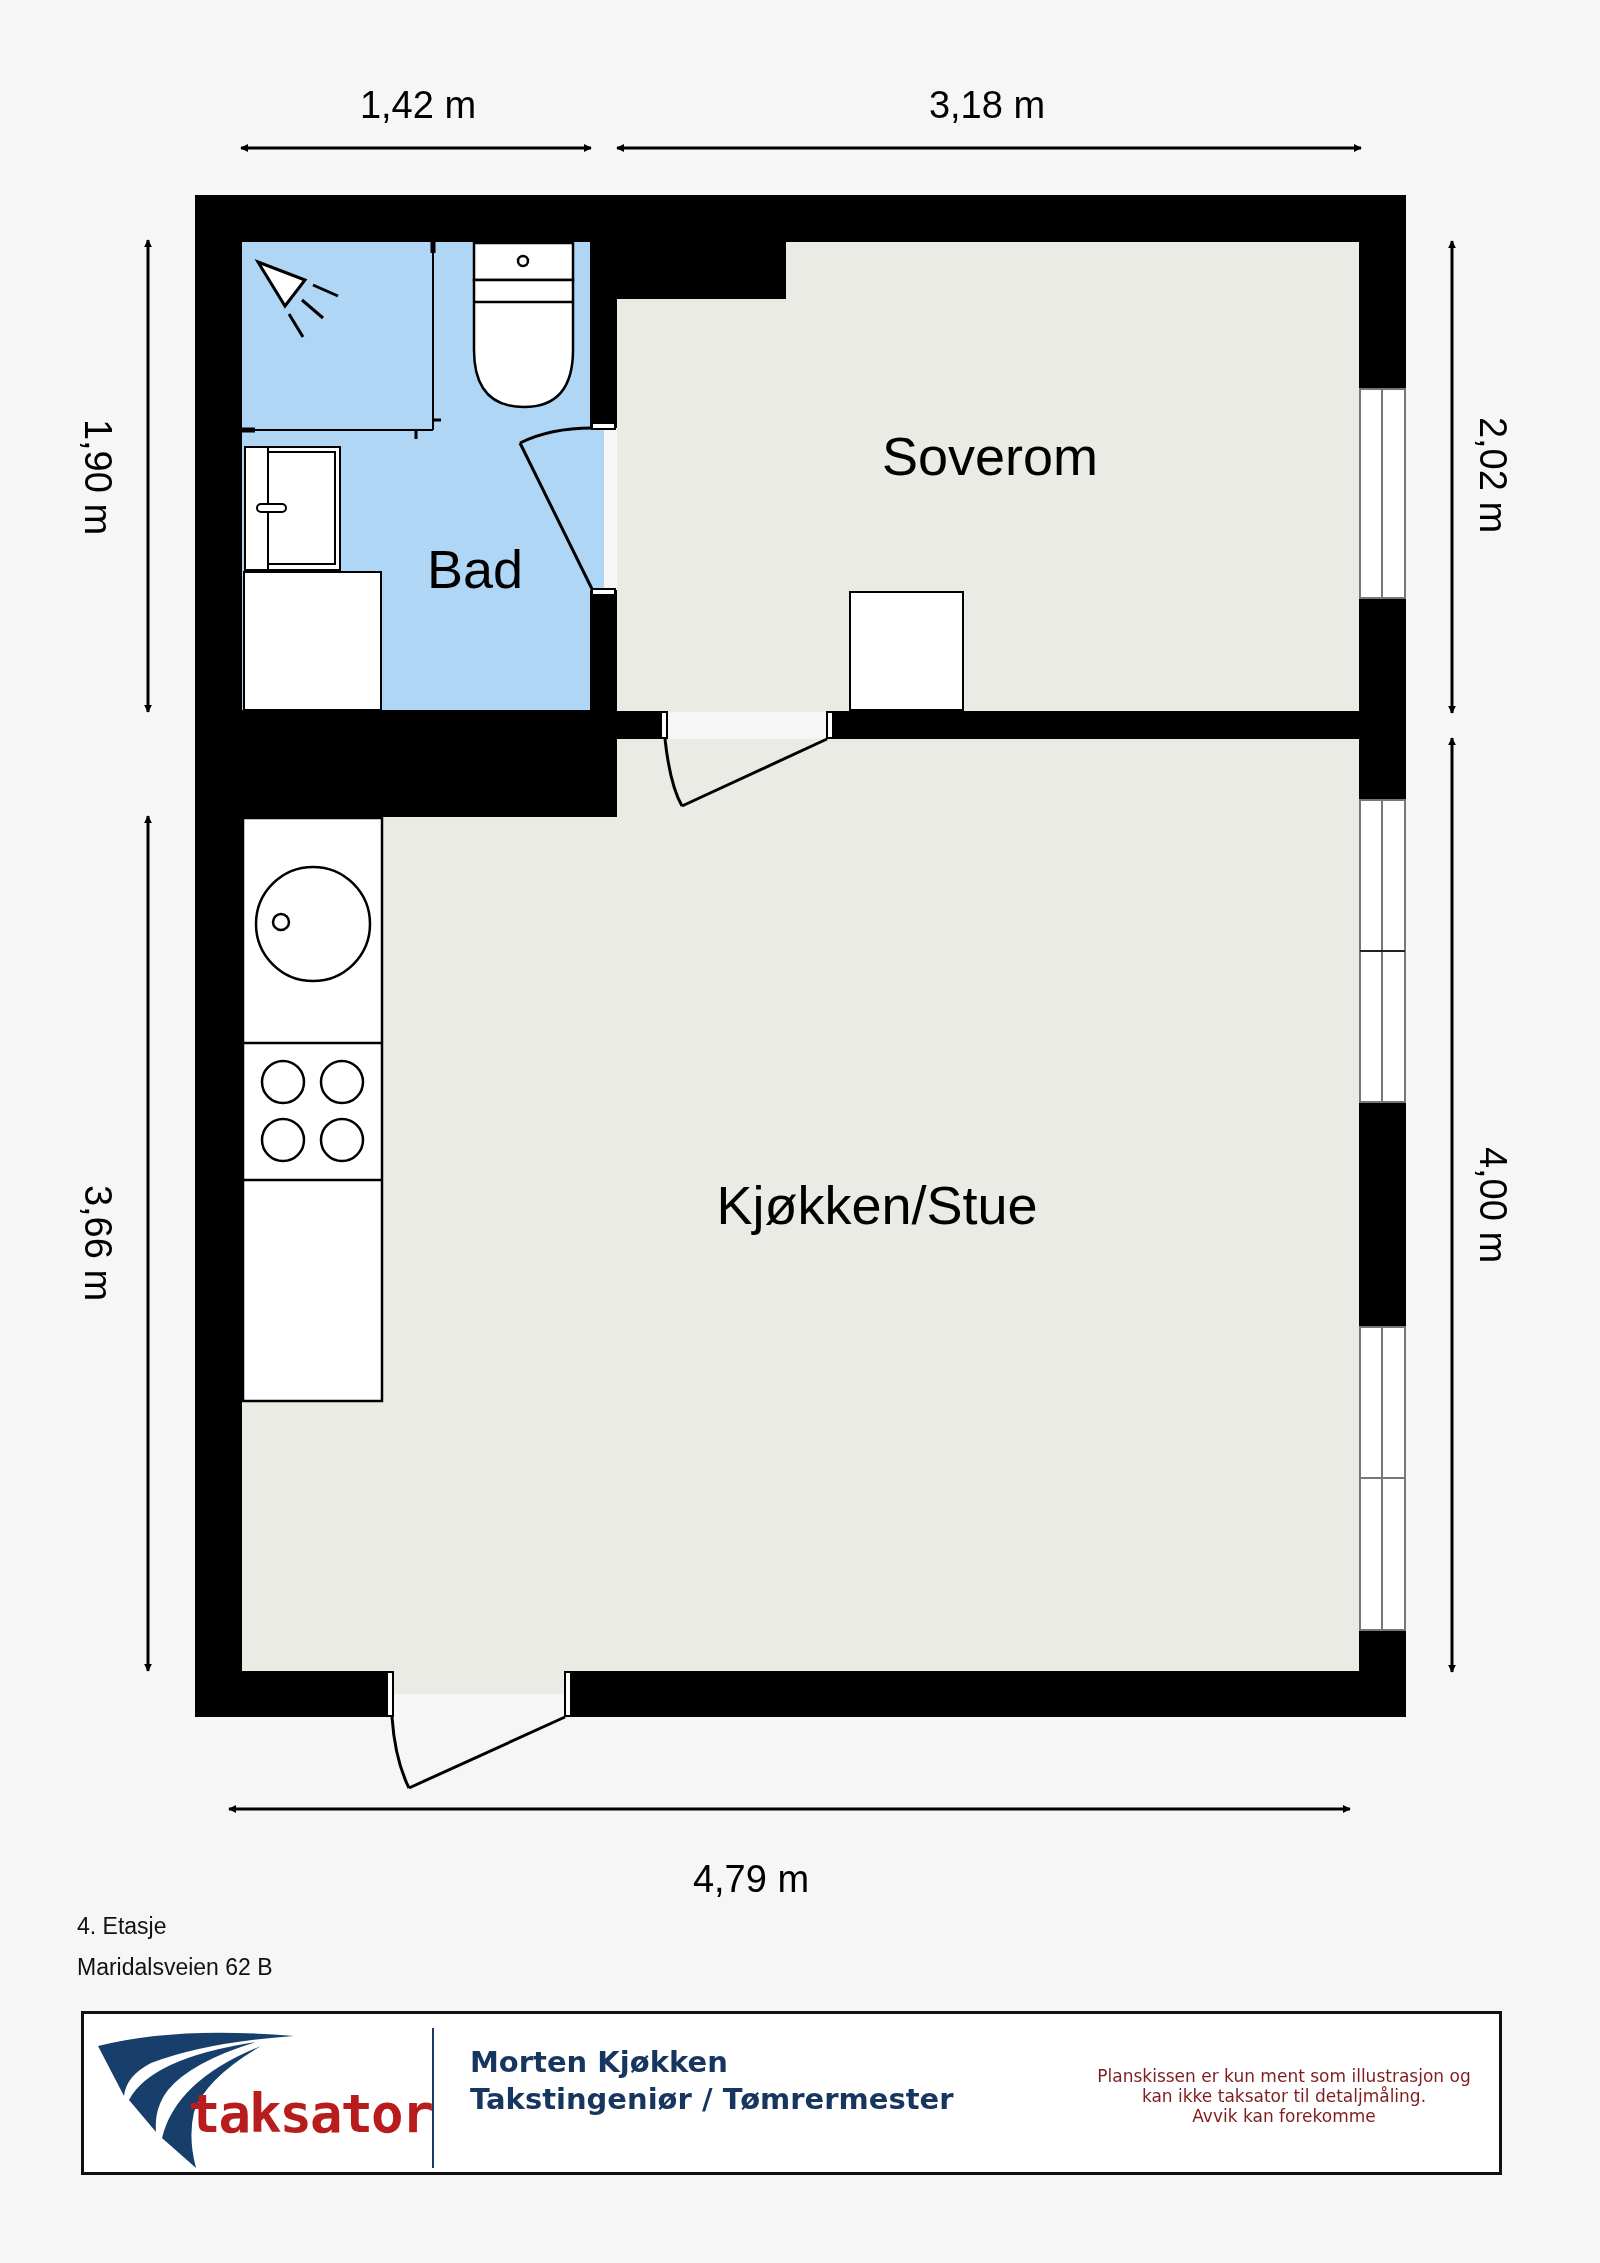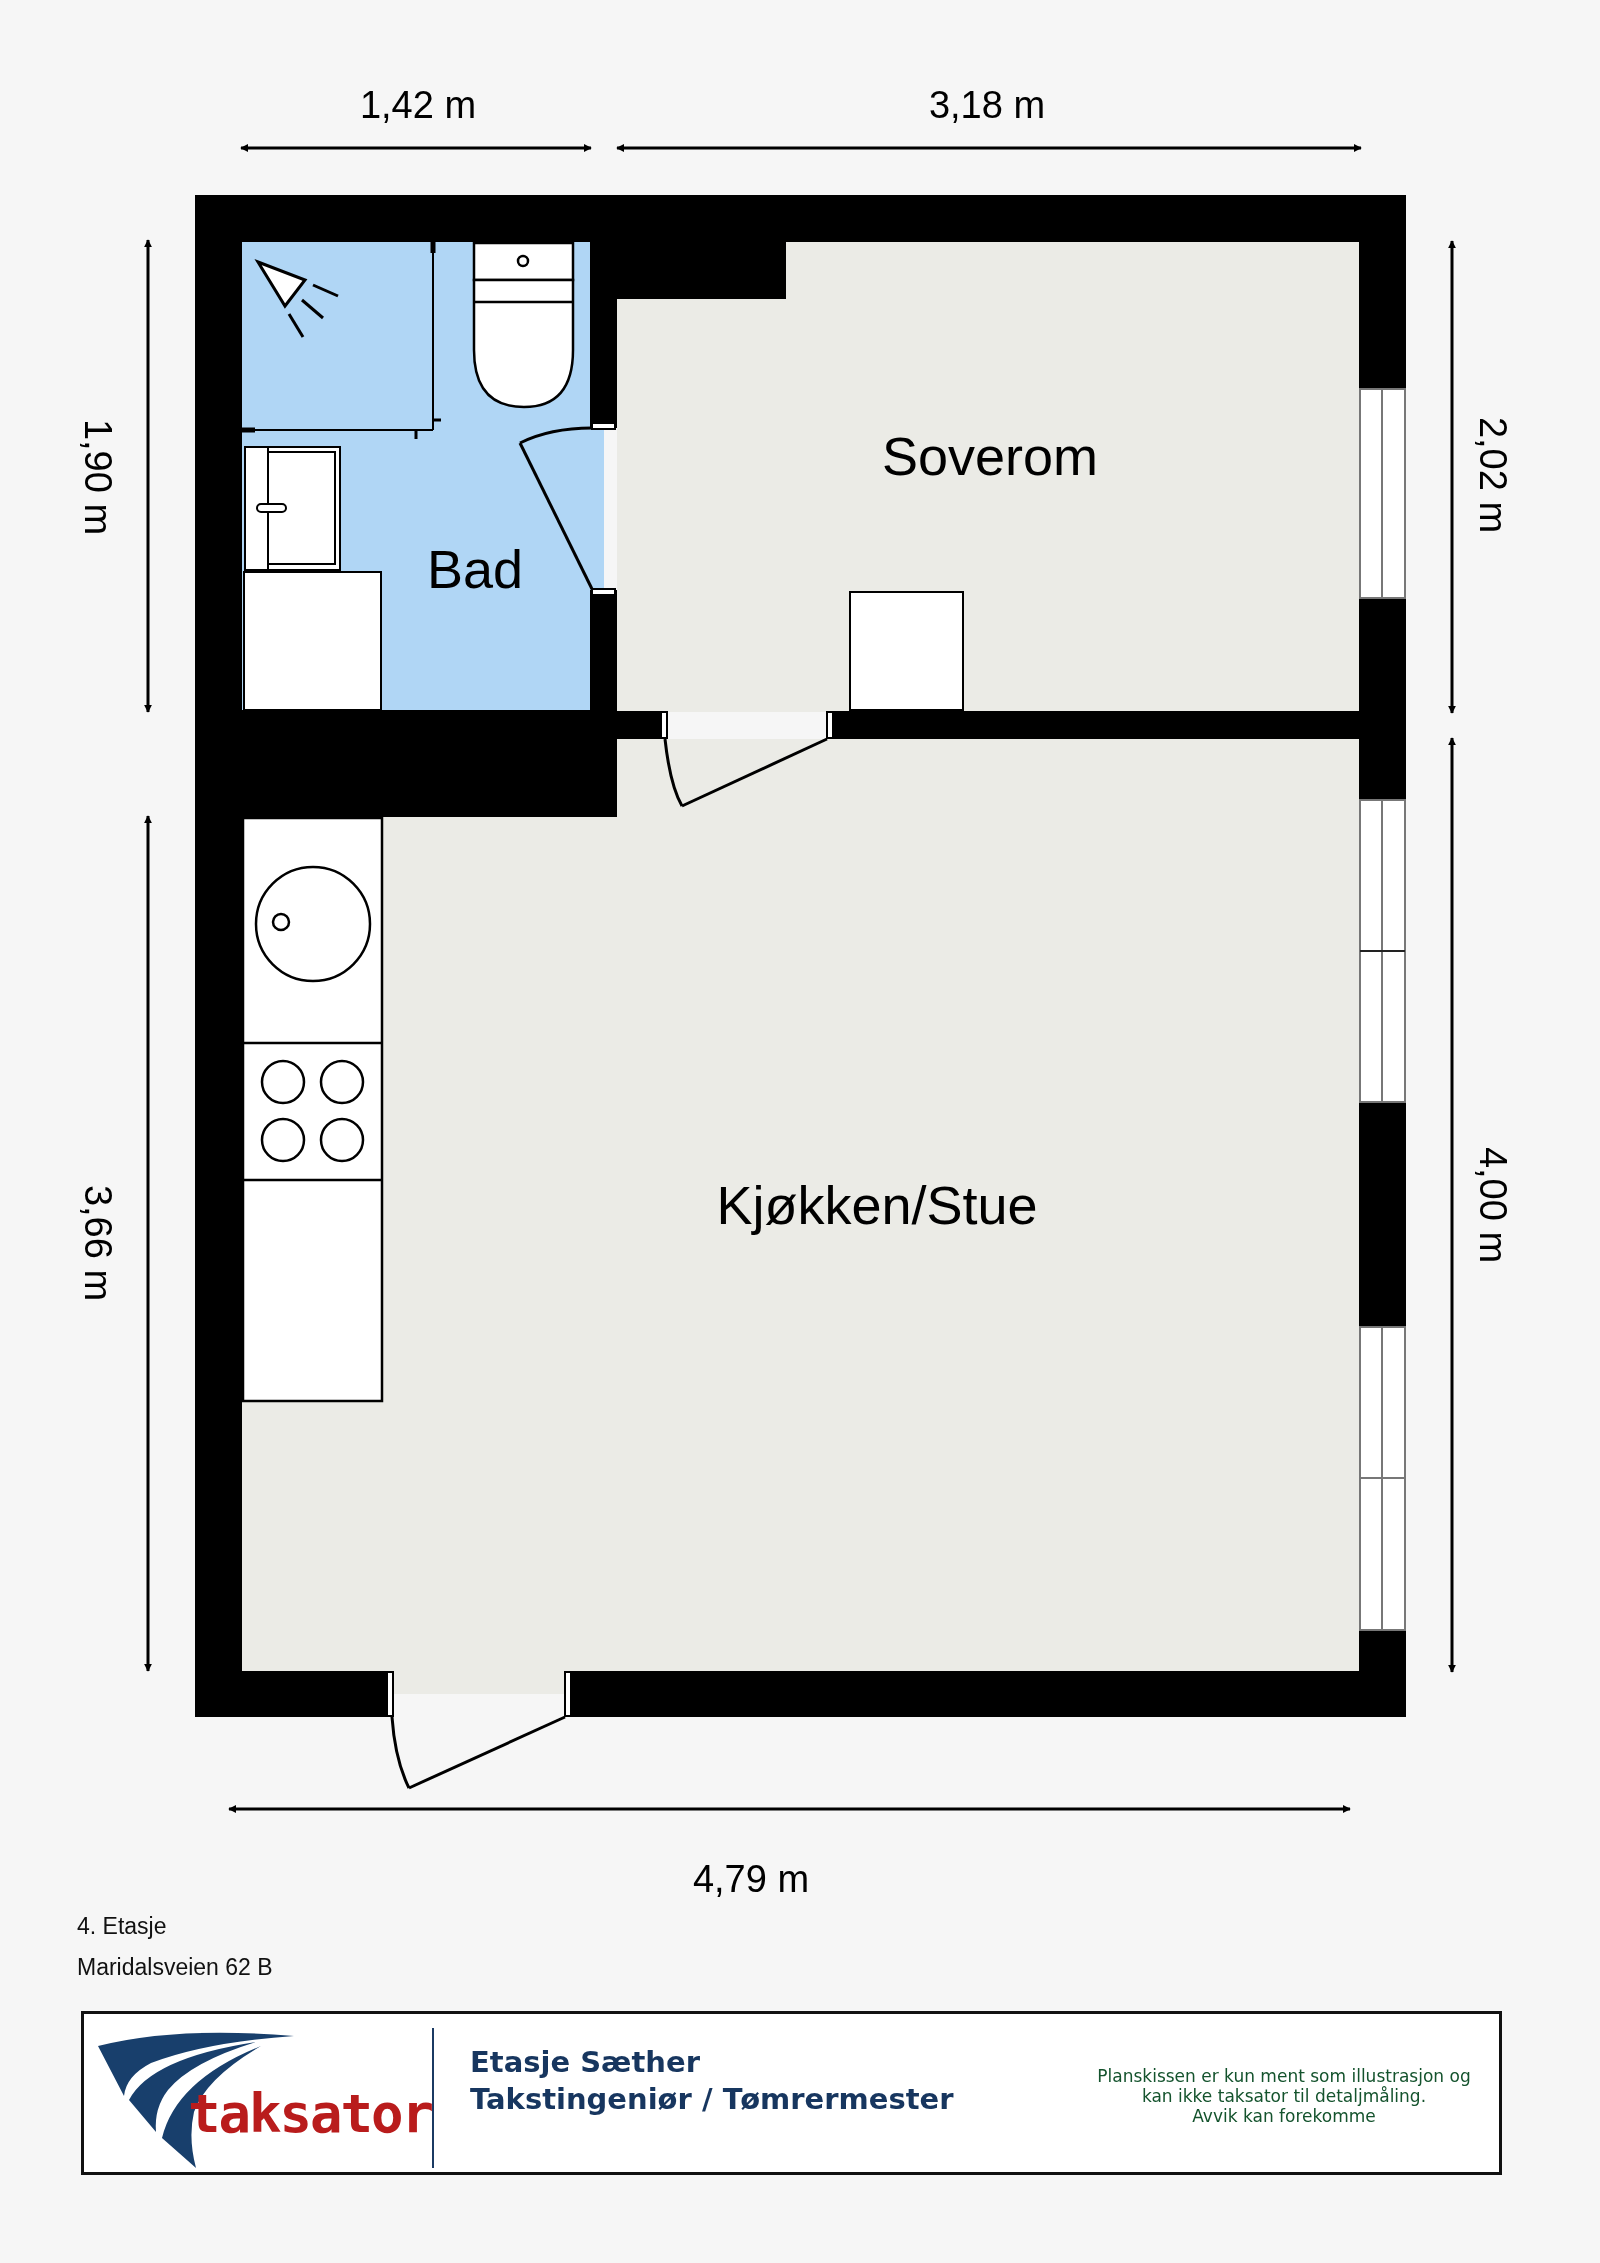--- a/index.html
+++ b/index.html
@@ -7,21 +7,21 @@
   #plan { position: absolute; left: 0; top: 0; width: 1600px; height: 2000px; }
   .dim-text { font-family: "Liberation Sans", sans-serif; font-size: 38px; fill: #000; }
   .room-label { font-family: "Liberation Sans", sans-serif; font-size: 54px; fill: #000; }
   .floor-info { position: absolute; left: 77px; font-size: 23px; color: #111; }
   .footer-box { position: absolute; left: 81px; top: 2011px; width: 1421px; height: 164px; background: #fff; border: 3px solid #111; box-sizing: border-box; }
   .logo { position: absolute; left: 12px; top: 14px; width: 330px; height: 140px; }
   .logo-word { position: absolute; left: 104px; top: 68px; font-family: "DejaVu Sans Mono", monospace; font-weight: bold; font-size: 54px; color: #b91c1c; letter-spacing: -2px; }
   .footer-divider { position: absolute; left: 348px; top: 14px; width: 2px; height: 140px; background: #1b3a63; }
   .company { position: absolute; left: 386px; top: 30px; font-family: "DejaVu Sans", sans-serif; font-weight: bold; font-size: 29px; line-height: 37px; color: #17365f; }
   .company div { white-space: nowrap; }
-  .disclaimer { position: absolute; left: 1000px; top: 52px; width: 400px; text-align: center; font-family: "DejaVu Sans", sans-serif; font-size: 17px; line-height: 20px; color: #14532d; }
+  .disclaimer { position: absolute; left: 1000px; top: 52px; width: 400px; text-align: center; font-family: "DejaVu Sans", sans-serif; font-size: 17px; line-height: 20px; color: #7f1d1d; }
 </style>
 </head>
 <body>
 
 <svg id="plan" viewBox="0 0 1600 2000" xmlns="http://www.w3.org/2000/svg">
   <defs>
     <marker id="arr" viewBox="0 0 10 10" refX="9" refY="5" markerWidth="8" markerHeight="8" orient="auto-start-reverse" markerUnits="userSpaceOnUse">
       <path d="M0,0 L10,5 L0,10 z" fill="#000"></path>
     </marker>
   </defs>
@@ -164,21 +164,21 @@
 
 <div class="footer-box">
   <svg class="logo" viewBox="0 0 330 140" xmlns="http://www.w3.org/2000/svg">
     <path d="M2,18 Q80,-2 198,8 Q110,14 55,35 Q30,48 28,68 Z" fill="#183f6c"></path>
     <path d="M33,72 Q55,30 160,14 Q95,34 72,62 Q58,80 60,104 Z" fill="#183f6c"></path>
     <path d="M66,110 Q80,52 165,18 Q110,50 98,84 Q92,110 100,140 Z" fill="#183f6c"></path>
   </svg>
   <div class="logo-word">taksator</div>
   <div class="footer-divider"></div>
   <div class="company">
-    <div>Etasje Sæther</div>
+    <div>Morten Kjøkken</div>
     <div>Takstingeniør / Tømrermester</div>
   </div>
   <div class="disclaimer">
     <div>Planskissen er kun ment som illustrasjon og</div>
     <div>kan ikke taksator til detaljmåling.</div>
     <div>Avvik kan forekomme</div>
   </div>
 </div>
 
 </body></html>

